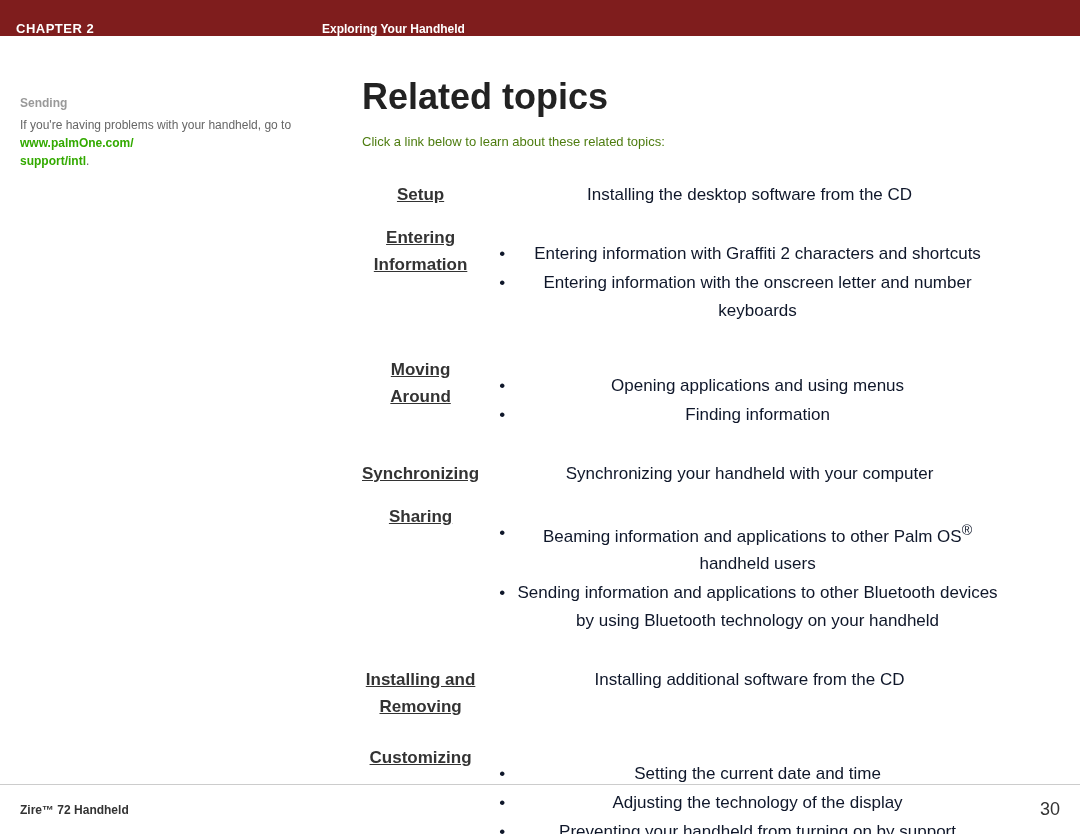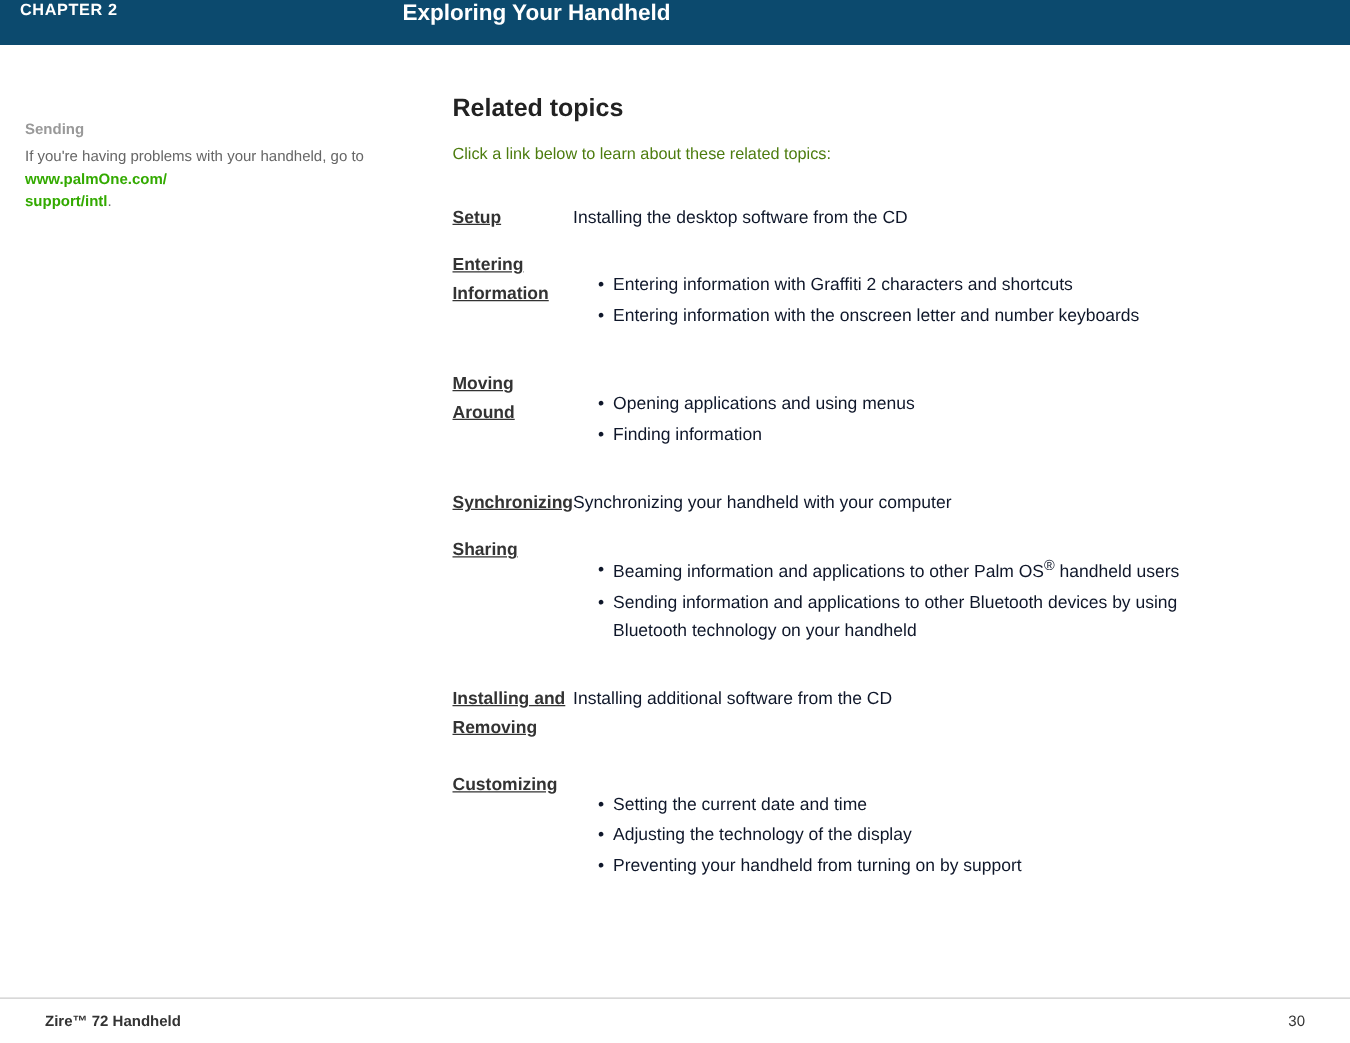--- a/index.html
+++ b/index.html
@@ -16,39 +16,39 @@
       font-size: 13px;
       color: #222222;
       position: relative;
       overflow: hidden;
     }
 
     
     .header-bar {
       width: 100%;
       height: 36px;
-      background: #0c4a6e;
+      background: #7f1d1d;
       display: flex;
-      align-items: flex-start;
+      align-items: flex-end;
       padding: 0 0;
     }
 
     .header-chapter {
       width: 322px;
       padding-left: 16px;
       color: #ffffff;
       font-size: 13px;
       font-weight: bold;
       letter-spacing: 0.5px;
     }
 
     .header-title {
       flex: 1;
       color: #ffffff;
-      font-size: 18px;
+      font-size: 12px;
       font-weight: bold;
     }
 
     
     .main-layout {
       display: flex;
       width: 100%;
       height: calc(834px - 36px - 40px);
     }
 
@@ -80,21 +80,21 @@
       cursor: pointer;
     }
 
     
     .content {
       flex: 1;
       padding: 40px 60px 20px 40px;
     }
 
     .page-title {
-      font-size: 20px;
+      font-size: 36px;
       font-weight: bold;
       color: #222222;
       margin-bottom: 16px;
     }
 
     .intro-text {
       font-size: 13px;
       color: #4d7c0f;
       margin-bottom: 28px;
     }
@@ -104,22 +104,23 @@
       width: 100%;
       border-collapse: collapse;
     }
 
     .topics-table tr {
       vertical-align: top;
     }
 
     .topics-table td {
       padding: 4px 0;
-      font-size: 14px;
+      font-size: 17px;
       line-height: 1.6;
+      text-align: center;
     }
 
     .topic-link {
       color: #333333;
       font-weight: bold;
       text-decoration: underline;
       cursor: pointer;
       white-space: nowrap;
       padding-right: 24px;
       padding-top: 2px;
@@ -150,39 +151,39 @@
     .spacer-row td {
       height: 8px;
     }
 
     
     .footer {
       position: absolute;
       bottom: 0;
       left: 0;
       width: 100%;
-      height: 36px;
+      height: 50px;
       border-top: 1px solid #cccccc;
       display: flex;
       align-items: center;
       justify-content: space-between;
-      padding: 0 36px;
+      padding: 0 20px;
     }
 
     .footer-brand {
       font-size: 12px;
       color: #333333;
     }
 
     .footer-brand span {
       font-weight: bold;
     }
 
     .footer-page {
-      font-size: 12px;
+      font-size: 18px;
       color: #333333;
     }
   </style>
 </head>
 <body>
 
 <div class="header-bar">
   <div class="header-chapter">CHAPTER 2</div>
   <div class="header-title">Exploring Your Handheld</div>
 </div>

